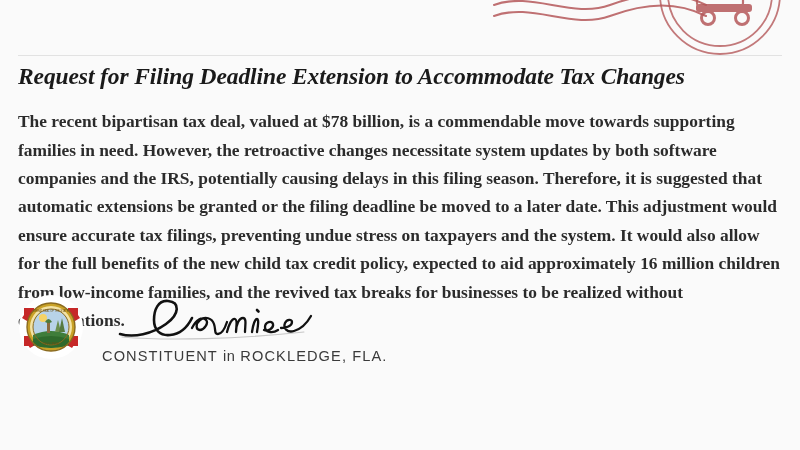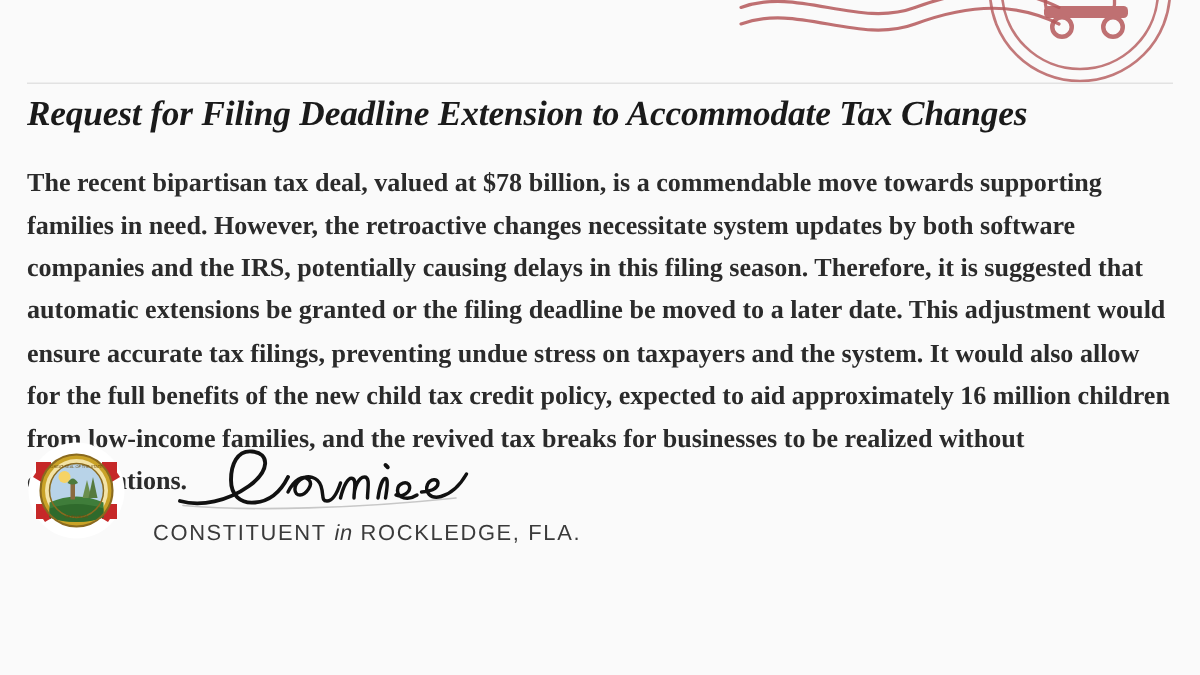--- a/index.html
+++ b/index.html
@@ -97,21 +97,20 @@
 
   #signature-caption {
     font-family: "Liberation Sans", "DejaVu Sans", sans-serif;
     font-size: 14.6px;
     letter-spacing: 1.1px;
     color: #3a3a3a;
     white-space: nowrap;
     margin-top: 2px;
   }
   #signature-caption .em {
-    font-style: italic;
     letter-spacing: 0.4px;
     margin-top: 16px;
   }
 </style>
 </head>
 <body>
 
 <div id="postmark">
   <svg viewBox="0 0 300 118" xmlns="http://www.w3.org/2000/svg">
     <g fill="none" stroke="#b5595b" stroke-width="2.1" stroke-linecap="round" opacity="0.85">

